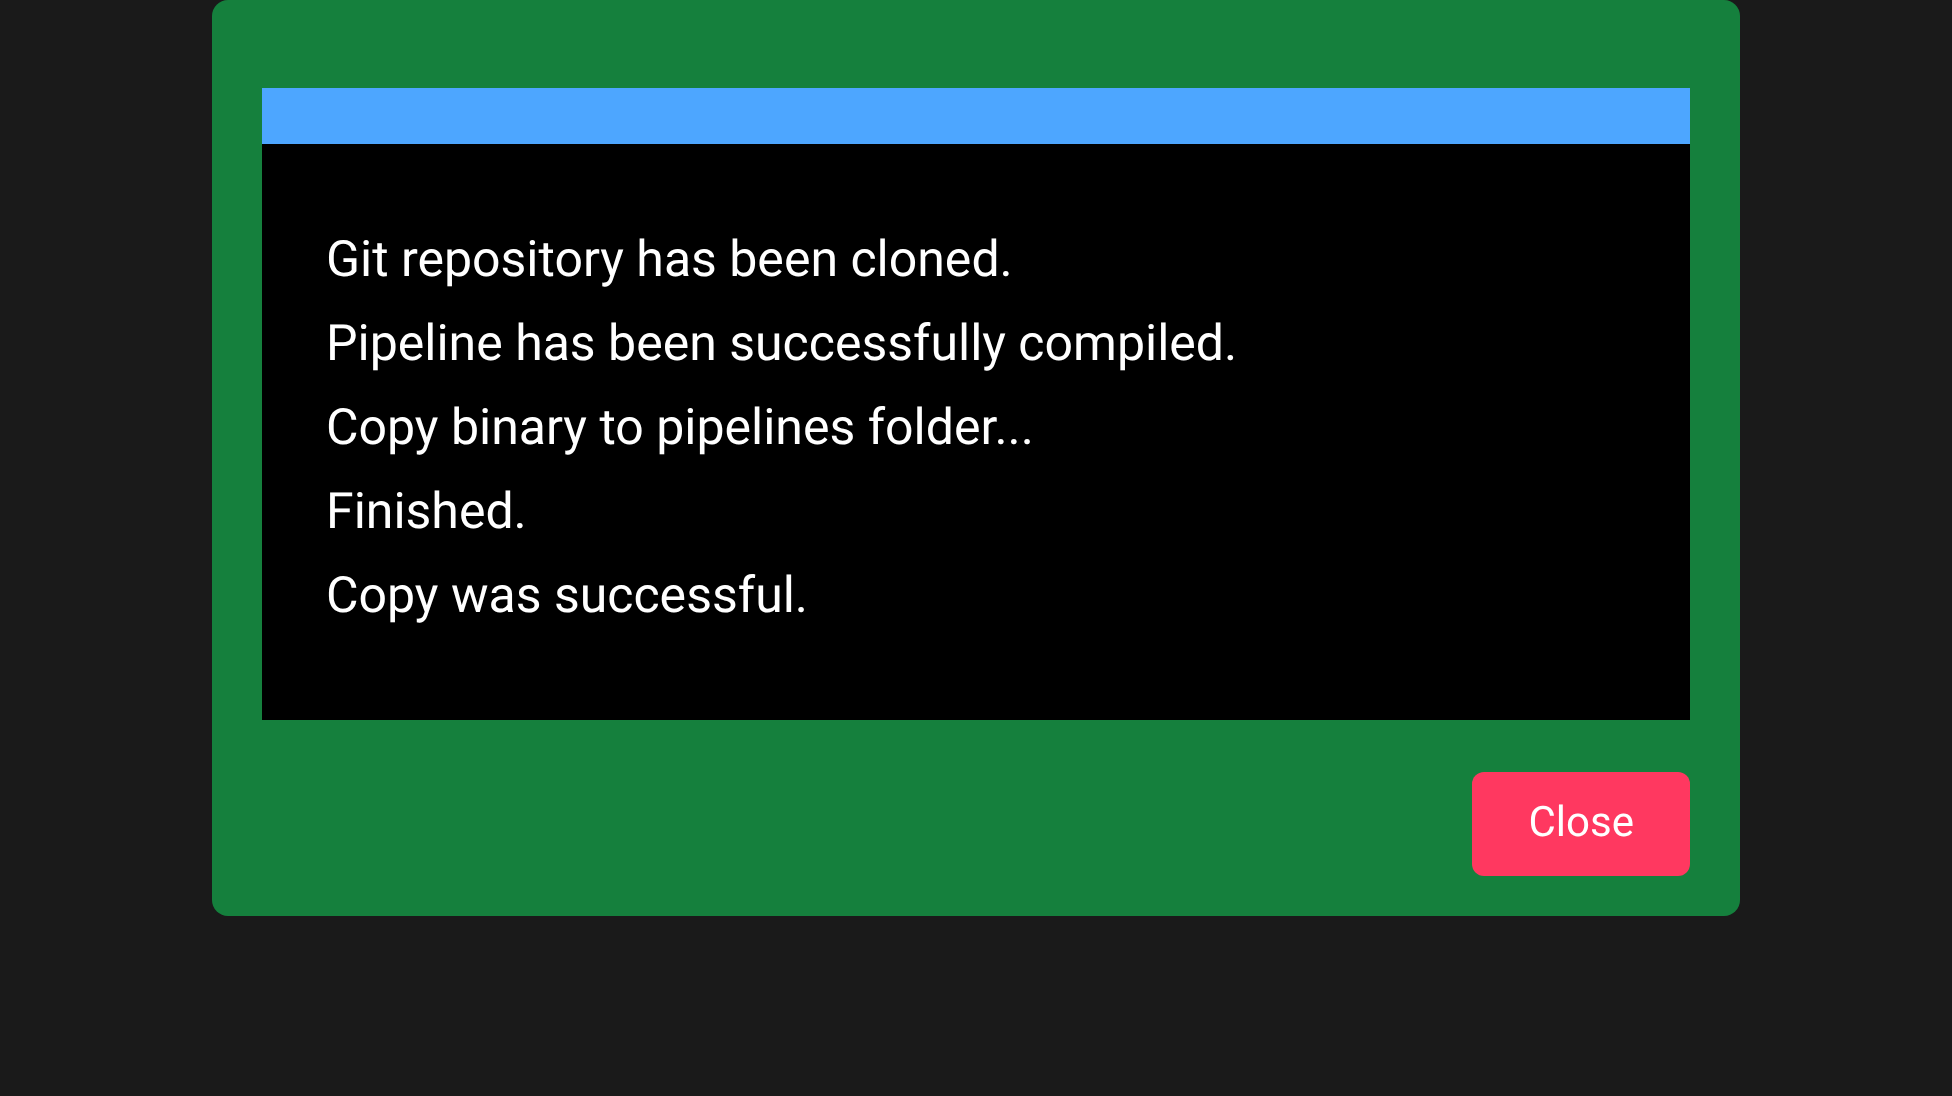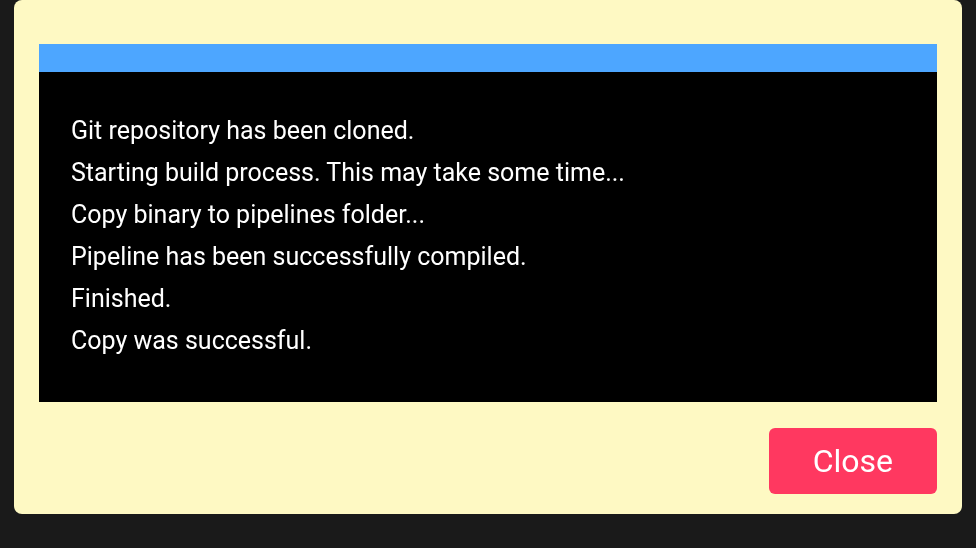--- a/index.html
+++ b/index.html
@@ -11,22 +11,22 @@
       width: 976px;
       height: 548px;
       background-color: #1a1a1a;
       font-family: -apple-system, BlinkMacSystemFont, "Segoe UI", Roboto, Helvetica, Arial, sans-serif;
       display: flex;
       align-items: flex-start;
       justify-content: center;
       overflow: hidden;
     }
     .modal {
-      width: 948px;
-      background-color: #fef9c3;
+      width: 764px;
+      background-color: #15803d;
       border-radius: 8px;
       padding: 0 25px 20px 25px;
       margin-top: 0;
       display: flex;
       flex-direction: column;
       justify-content: center;
     }
     .console-panel {
       margin-top: 44px;
       background-color: #000000;
@@ -49,38 +49,37 @@
     }
     .modal-footer {
       display: flex;
       justify-content: flex-end;
       margin-top: 26px;
     }
     .close-button {
       background-color: #ff3860;
       color: #ffffff;
       border: none;
-      font-size: 32px;
-      padding: 14px 44px;
+      font-size: 21px;
+      padding: 14px 28px;
       border-radius: 6px;
       cursor: pointer;
       font-family: inherit;
     }
   </style>
 </head>
 <body>
 
 <div class="modal">
   <div class="console-panel">
     <div class="console-header"></div>
     <div class="console-body">
       <div class="console-line">Git repository has been cloned.</div>
-      <div class="console-line">Starting build process. This may take some time...</div>
+      <div class="console-line">Pipeline has been successfully compiled.</div>
       <div class="console-line">Copy binary to pipelines folder...</div>
-      <div class="console-line">Pipeline has been successfully compiled.</div>
       <div class="console-line">Finished.</div>
       <div class="console-line">Copy was successful.</div>
     </div>
   </div>
   <div class="modal-footer">
     <button class="close-button">Close</button>
   </div>
 </div>
 
 </body></html>

